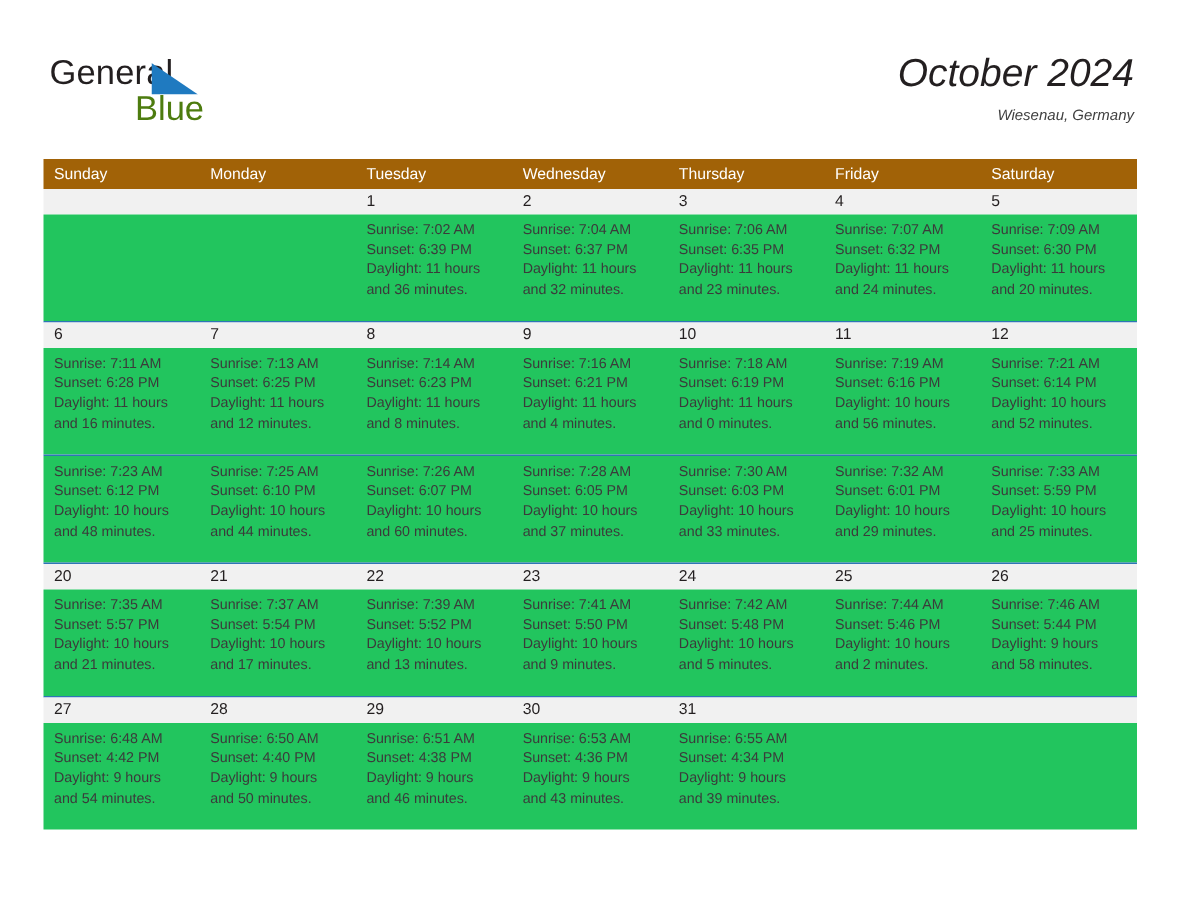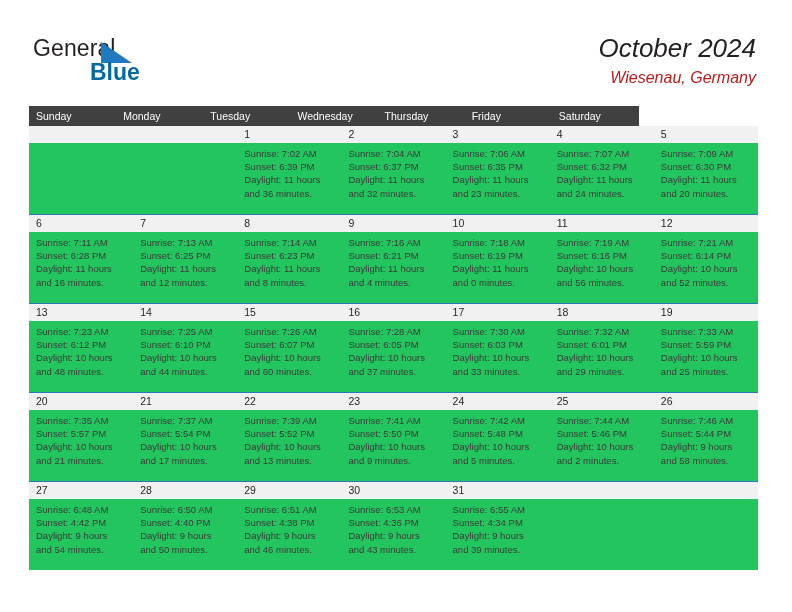--- a/index.html
+++ b/index.html
@@ -52,58 +52,57 @@
     left: 68px;
     top: 6px;
     width: 31px;
     height: 21px;
   }
   .brand-blue {
     position: absolute;
     left: 57px;
     top: 24px;
     font-size: 23px;
-    color: #0369a1;
+    color: #4d7c0f;
     line-height: 25px;
     white-space: nowrap;
-    font-weight: bold;
   }
 
   .title-block {
     position: absolute;
     right: 36px;
     top: 32px;
     text-align: right;
     font-style: italic;
   }
   .cal-title {
     font-size: 26px;
     color: #231f20;
     line-height: 32px;
     white-space: nowrap;
   }
   .cal-subtitle {
     margin-top: 5px;
-    font-size: 16px;
-    color: #b91c1c;
+    font-size: 10px;
+    color: #404040;
     line-height: 17px;
     white-space: nowrap;
   }
 
   
   .calendar {
     position: absolute;
     left: 29px;
     top: 106px;
     width: 729px;
   }
   .weekday-row {
     display: flex;
-    width: 610px;
-    background: #404040;
+    width: 729px;
+    background: #a16207;
     height: 20px;
   }
   .weekday {
     flex: 1 1 0;
     font-size: 10.5px;
     color: #ffffff;
     line-height: 20px;
     padding-left: 7px;
     box-sizing: border-box;
     white-space: nowrap;
@@ -278,29 +277,20 @@
             </div>
             <div class="daycell">
               <div class="dayline">Sunrise: 7:21 AM</div>
               <div class="dayline">Sunset: 6:14 PM</div>
               <div class="dayline">Daylight: 10 hours</div>
               <div class="dayline">and 52 minutes.</div>
             </div>
           </div>
         </div>
         <div class="week">
-          <div class="week-numbers">
-            <div class="daynum">13</div>
-            <div class="daynum">14</div>
-            <div class="daynum">15</div>
-            <div class="daynum">16</div>
-            <div class="daynum">17</div>
-            <div class="daynum">18</div>
-            <div class="daynum">19</div>
-          </div>
           <div class="week-details">
             <div class="daycell">
               <div class="dayline">Sunrise: 7:23 AM</div>
               <div class="dayline">Sunset: 6:12 PM</div>
               <div class="dayline">Daylight: 10 hours</div>
               <div class="dayline">and 48 minutes.</div>
             </div>
             <div class="daycell">
               <div class="dayline">Sunrise: 7:25 AM</div>
               <div class="dayline">Sunset: 6:10 PM</div>

